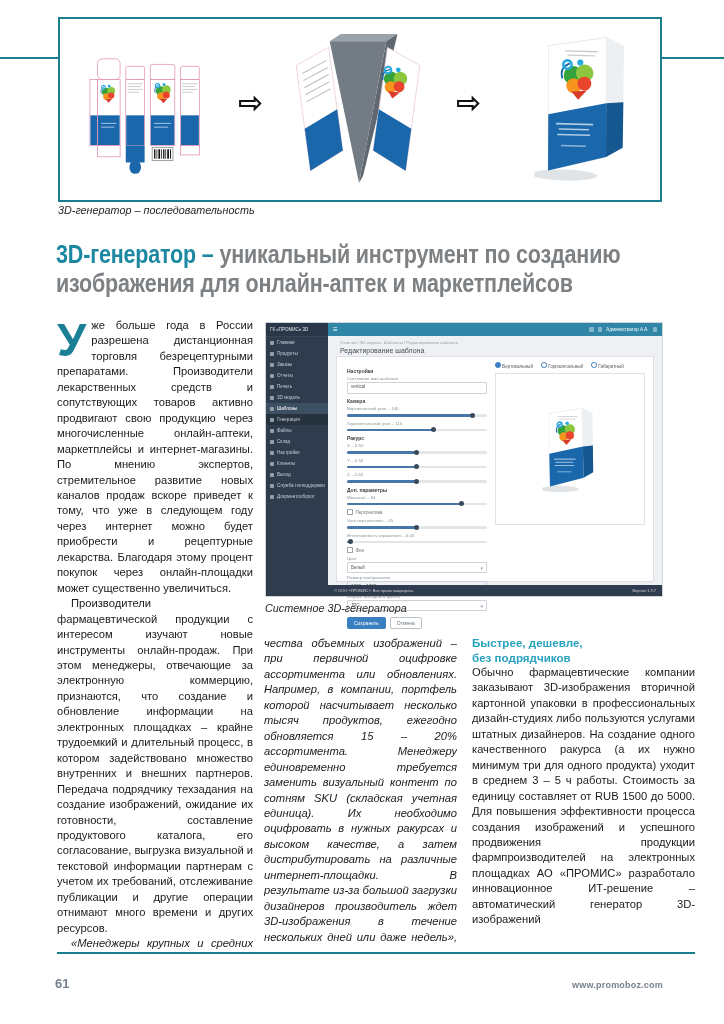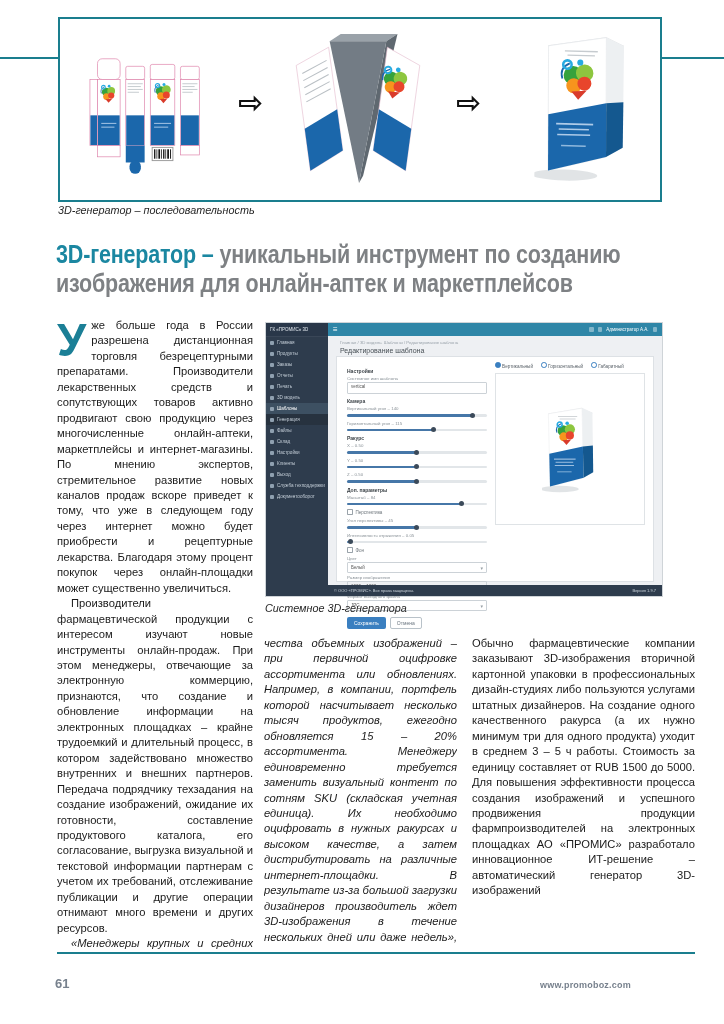--- a/index.html
+++ b/index.html
@@ -36,21 +36,21 @@
   .col .ind{text-indent:14px;}
   .col1{left:57px;top:318px;width:196px;height:632px;}
   .col2{left:264px;top:636px;width:193px;height:314px;}
   .col3{left:472px;top:636px;width:223px;height:314px;}
   .dropcap{float:left;font-size:47px;line-height:40px;font-weight:bold;color:#1b7f96;padding:2px 5px 0 0;}
   .it{font-style:italic;}
   .subhead{font-weight:bold;color:#27a2bf;font-size:11.6px;line-height:14.5px;margin:0 0 3px 0;text-align:left;}
 
   
   .pageno{position:absolute;left:55px;top:976px;font-size:13px;font-weight:bold;color:#77818d;}
-  .site{position:absolute;left:540px;top:980px;width:155px;text-align:left;font-size:9px;font-weight:bold;color:#77818d;letter-spacing:.2px;}
+  .site{position:absolute;left:540px;top:980px;width:155px;text-align:center;font-size:9px;font-weight:bold;color:#77818d;letter-spacing:.2px;}
 
   
   .app{position:absolute;left:265px;top:322px;width:398px;height:275px;background:#eef0f3;border:1px solid #cfd4d8;box-sizing:border-box;}
   .app-side{position:absolute;left:0;top:0;width:62px;height:100%;background:#2e3c4d;}
   .app-brand{height:13px;display:flex;align-items:center;padding:0 4px;color:#e2e8ee;font-size:4.5px;
              background:#293749;border-bottom:1px solid rgba(255,255,255,.08);white-space:nowrap;overflow:hidden;}
   .nav-item{display:flex;align-items:center;gap:3px;padding:3px 4px;font-size:4.6px;color:#c2ccd6;white-space:nowrap;overflow:hidden;}
   .nav-ico{flex:0 0 auto;width:4px;height:4px;background:#8fa0b0;border-radius:1px;}
   .nav-sub{background:#27323f;}
   .nav-active{background:#3d5062;color:#ffffff;}
@@ -412,20 +412,21 @@
     <p><span class="dropcap">У</span><span>же больше года в России разрешена дистанционная торговля безрецептурными препаратами. Производители лекарственных средств и сопутствующих товаров активно продвигают свою продукцию через многочисленные онлайн-аптеки, маркетплейсы и интернет-магазины. По мнению экспертов, стремительное развитие новых каналов продаж вскоре приведет к тому, что уже в следующем году через интернет можно будет приобрести и рецептурные лекарства. Благодаря этому процент покупок через онлайн-площадки может существенно увеличиться.</span></p>
     <p class="ind">Производители фармацевтической продукции с интересом изучают новые инструменты онлайн-продаж. При этом менеджеры, отвечающие за электронную коммерцию, признаются, что создание и обновление информации на электронных площадках – крайне трудоемкий и длительный процесс, в котором задействовано множество внутренних и внешних партнеров. Передача подрядчику техзадания на создание изображений, ожидание их готовности, составление продуктового каталога, его согласование, выгрузка визуальной и текстовой информации партнерам с учетом их требований, отслеживание публикации и другие операции отнимают много времени и других ресурсов.</p>
     <p class="ind it">«Менеджеры крупных и средних фармкомпаний, отвечающие за направление e-commerce, периодически сталкиваются с необходимостью создания большого коли-</p>
   </div>
 
   <div class="col col2">
     <p><span class="it">чества объемных изображений – при первичной оцифровке ассортимента или обновлениях. Например, в компании, портфель которой насчитывает несколько тысяч продуктов, ежегодно обновляется 15 – 20% ассортимента. Менеджеру единовременно требуется заменить визуальный контент по сотням SKU (складская учетная единица). Их необходимо оцифровать в нужных ракурсах и высоком качестве, а затем дистрибутировать на различные интернет-площадки. В результате из-за большой загрузки дизайнеров производитель ждет 3D-изображения в течение нескольких дней или даже недель»,</span><span> – рассказала директор по маркетингу АО «ПРОМИС» Юлия Родкина.</span></p>
   </div>
 
   <div class="col col3">
+    <p class="subhead"><span>Быстрее, дешевле,</span><br><span>без подрядчиков</span></p>
     <p>Обычно фармацевтические компании заказывают 3D-изображения вторичной картонной упаковки в профессиональных дизайн-студиях либо пользуются услугами штатных дизайнеров. На создание одного качественного ракурса (а их нужно минимум три для одного продукта) уходит в среднем 3 – 5 ч работы. Стоимость за единицу составляет от RUB 1500 до 5000. Для повышения эффективности процесса создания изображений и успешного продвижения продукции фармпроизводителей на электронных площадках АО «ПРОМИС» разработало инновационное ИТ-решение – автоматический генератор 3D-изображений</p>
   </div>
 
   <div class="rule rule-bottom"></div>
 
   <div class="pageno">61</div>
   <div class="site">www.promoboz.com</div>
 </div>
 
 </body></html>

